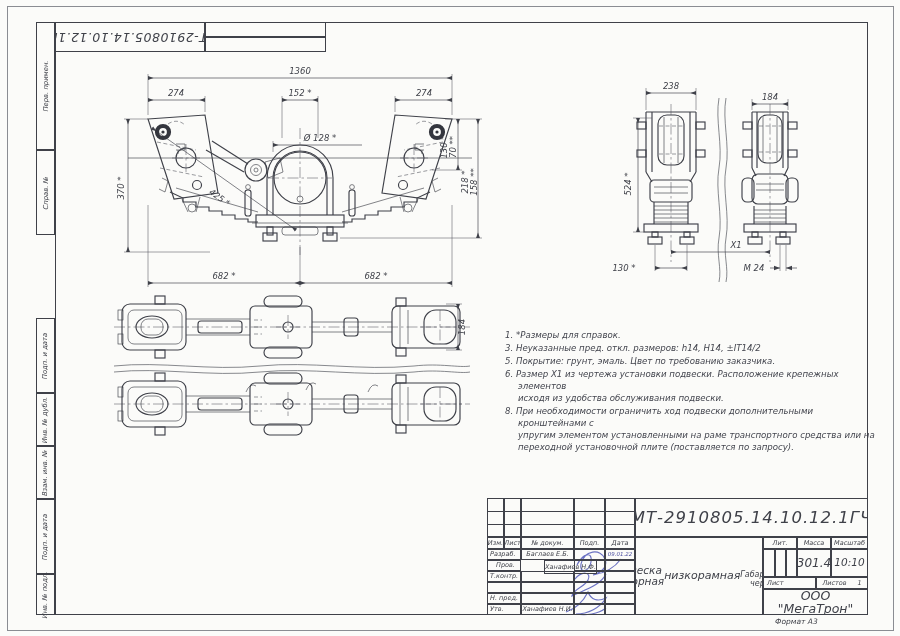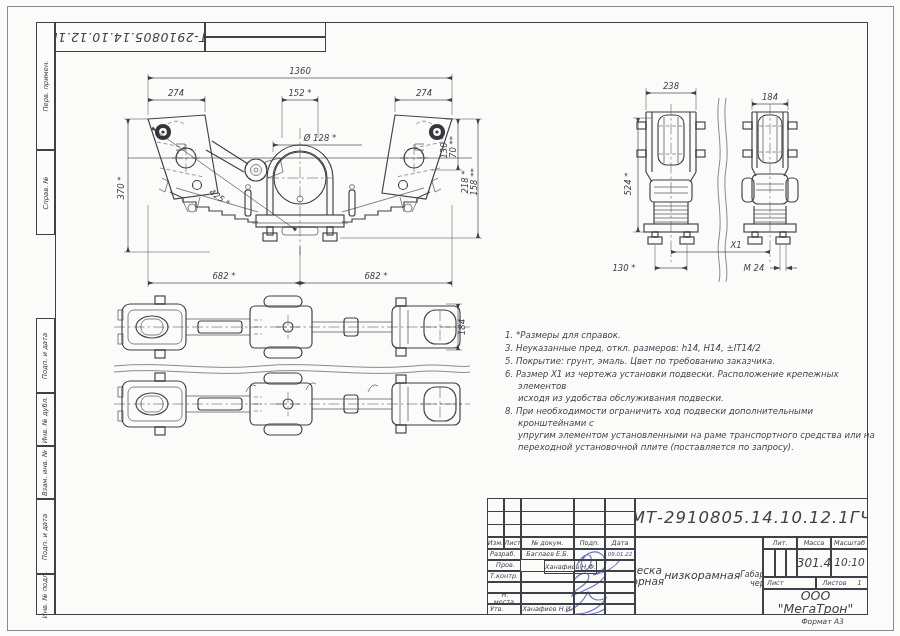--- a/index.html
+++ b/index.html
@@ -9,21 +9,21 @@
   .frame{left:55px;top:22px;width:811px;height:591px;border:1.6px solid #3f4149}
   .cell{position:absolute;border:1px solid #3f4149;box-sizing:border-box;display:flex;align-items:center;justify-content:center;font-style:italic;overflow:hidden;line-height:1.05;text-align:center}
   .hline{position:absolute;border-top:1px solid #3f4149}
   .mbox{position:absolute;border:1px solid #3f4149;box-sizing:border-box;display:flex;align-items:center;justify-content:center}
   .vtext{transform:rotate(-90deg);white-space:nowrap;font:italic 6.8px "DejaVu Sans",sans-serif;color:#3f4149}
   .rot180{transform:rotate(180deg);white-space:nowrap;font:italic 12.5px "DejaVu Sans",sans-serif;letter-spacing:.5px}
   .notes{position:absolute;left:505px;top:329px;width:383px;font:italic 8.6px/1.4 "DejaVu Sans",sans-serif;color:#43454e}
   .note{padding-left:13px;text-indent:-13px;white-space:pre-line;margin:0 8px 1px 0}
   .bignum{font:italic 16.5px "DejaVu Sans",sans-serif;letter-spacing:1px}
   .lbl{font-size:6.5px}
-  .fmt{position:absolute;left:775px;top:617px;width:95px;text-align:center;font:italic 7.5px "DejaVu Sans",sans-serif}
+  .fmt{position:absolute;left:775px;top:617px;width:95px;text-align:left;font:italic 7.5px "DejaVu Sans",sans-serif}
   svg .dim{stroke:#4a4c55;stroke-width:.7;fill:none}
   svg .ext{stroke:#55575f;stroke-width:.55;fill:none}
   svg .ol{stroke:#3f4149;stroke-width:1.15;fill:none}
   svg .tn{stroke:#3f4149;stroke-width:.65;fill:none}
   svg .dsh{stroke:#55575f;stroke-width:.6;fill:none;stroke-dasharray:4 2.5}
   svg .cl{stroke:#55575f;stroke-width:.55;fill:none;stroke-dasharray:11 3 2.5 3}
   svg .wav{stroke:#55575f;stroke-width:.7;fill:none}
   svg .sig{stroke:#5b63bd;stroke-width:1.2;fill:none;opacity:.9}
   svg text.dtx{font:italic 8.5px "DejaVu Sans",sans-serif;fill:#3f4149;text-anchor:middle}
 </style>
@@ -317,21 +317,21 @@
   <div class="cell lbl" style="left:487px;top:571px;width:34px;height:11px;justify-content:flex-start;padding-left:2px">Т.контр.</div>
   <div class="cell" style="left:521px;top:571px;width:53px;height:11px"></div>
   <div class="cell" style="left:574px;top:571px;width:31px;height:11px"></div>
   <div class="cell" style="left:605px;top:571px;width:30px;height:11px"></div>
 
   <div class="cell" style="left:487px;top:582px;width:34px;height:11px"></div>
   <div class="cell" style="left:521px;top:582px;width:53px;height:11px"></div>
   <div class="cell" style="left:574px;top:582px;width:31px;height:11px"></div>
   <div class="cell" style="left:605px;top:582px;width:30px;height:11px"></div>
 
-  <div class="cell lbl" style="left:487px;top:593px;width:34px;height:11px;justify-content:flex-start;padding-left:2px">Н. места.</div>
+  <div class="cell lbl" style="left:487px;top:593px;width:34px;height:11px;justify-content:flex-start;padding-left:2px">Н. пред.</div>
   <div class="cell" style="left:521px;top:593px;width:53px;height:11px"></div>
   <div class="cell" style="left:574px;top:593px;width:31px;height:11px"></div>
   <div class="cell" style="left:605px;top:593px;width:30px;height:11px"></div>
 
   <div class="cell lbl" style="left:487px;top:604px;width:34px;height:11px;justify-content:flex-start;padding-left:2px">Утв.</div>
   <div class="cell lbl" style="left:521px;top:604px;width:53px;height:11px">Ханафиев Н.И.</div>
   <div class="cell" style="left:574px;top:604px;width:31px;height:11px"></div>
   <div class="cell" style="left:605px;top:604px;width:30px;height:11px"></div>
 
   <div class="cell bignum" style="left:635px;top:498px;width:233px;height:39px">МТ-2910805.14.10.12.1ГЧ</div>

